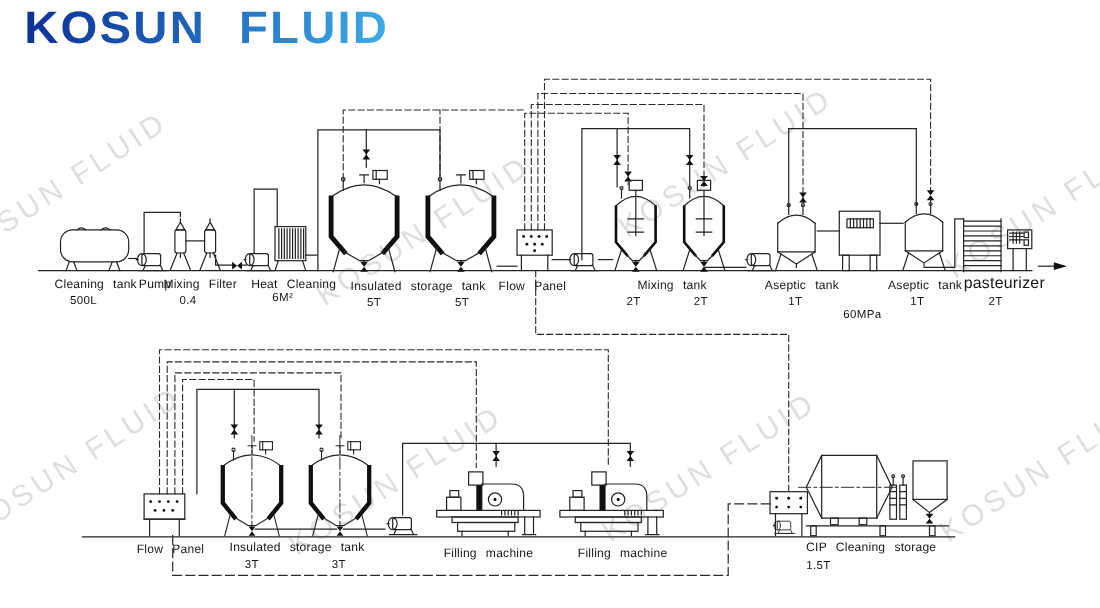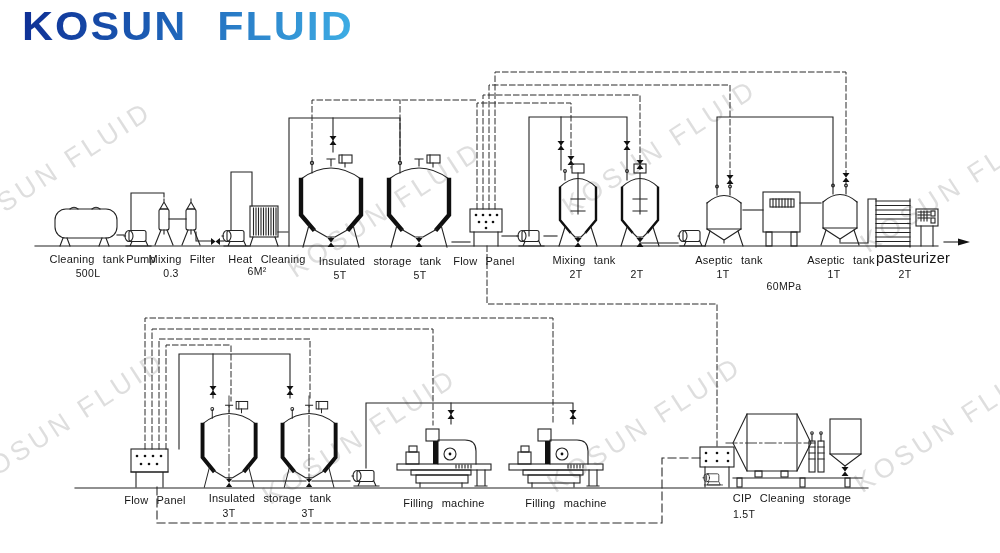--- a/index.html
+++ b/index.html
@@ -340,31 +340,31 @@
         <circle cx="812" cy="433" r="1.3"></circle>
           <circle cx="821" cy="433" r="1.3"></circle>
         <rect x="830" y="419" width="31" height="35"></rect>
         <path d="M830,454 L845,466 M861,454 L845,466 M845,466 V470"></path>
         <use href="#valveV" x="841.5" y="467"></use>
       </g>
     </g>
   </svg>
 
   <div class="lbl" style="left:87px;top:253px">Cleaning tank</div>
-  <div class="lbl cap" style="left:88px;top:267px">500L</div>
+  <div class="lbl cap" style="left:76px;top:267px">500L</div>
   <div class="lbl" style="left:141px;top:253px">Pump</div>
-  <div class="lbl cap" style="left:171px;top:267px">0.3</div>
+  <div class="lbl cap" style="left:171px;top:267px">0.4</div>
   <div class="lbl" style="left:182px;top:253px">Mixing Filter</div>
   <div class="lbl" style="left:267px;top:253px">Heat Cleaning</div>
   <div class="lbl cap" style="left:257px;top:265px">6M²</div>
   <div class="lbl" style="left:380px;top:255px">Insulated storage tank</div>
   <div class="lbl cap" style="left:340px;top:269px">5T</div>
   <div class="lbl cap" style="left:420px;top:269px">5T</div>
   <div class="lbl" style="left:484px;top:255px">Flow Panel</div>
-  <div class="lbl" style="left:584px;top:254px">Mixing tank</div>
+  <div class="lbl" style="left:611px;top:254px">Mixing tank</div>
   <div class="lbl cap" style="left:576px;top:268px">2T</div>
   <div class="lbl cap" style="left:637px;top:268px">2T</div>
   <div class="lbl" style="left:729px;top:254px">Aseptic tank</div>
   <div class="lbl cap" style="left:723px;top:268px">1T</div>
   <div class="lbl cap" style="left:784px;top:280px">60MPa</div>
   <div class="lbl" style="left:841px;top:254px">Aseptic tank</div>
   <div class="lbl cap" style="left:834px;top:268px">1T</div>
   <div class="lbl big" style="left:913px;top:250px">pasteurizer</div>
   <div class="lbl cap" style="left:905px;top:268px">2T</div>
 

